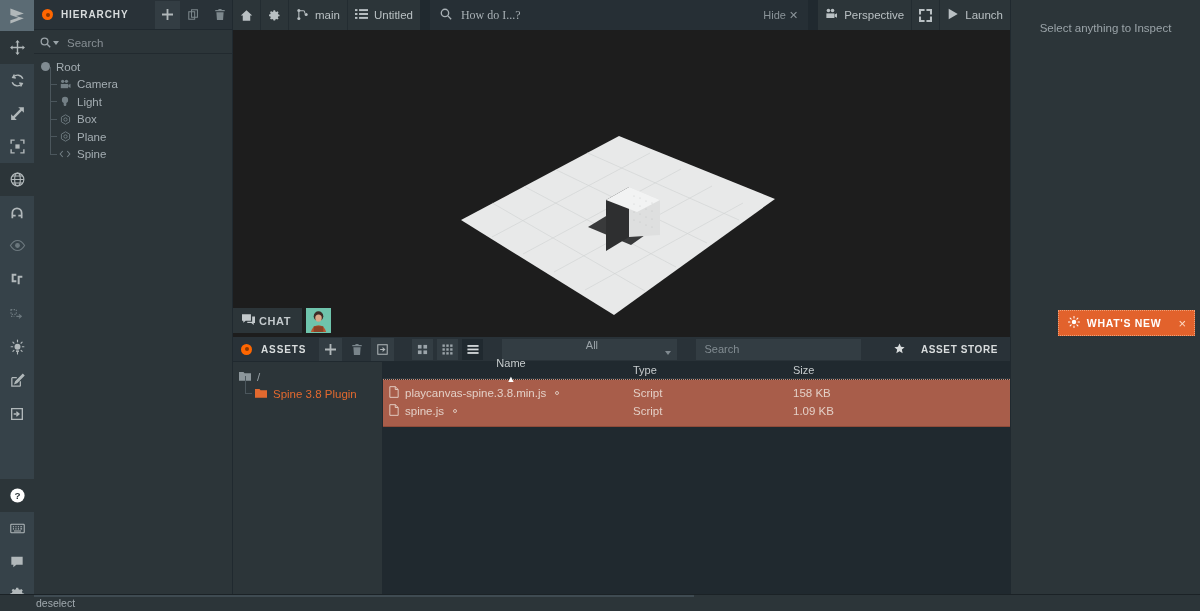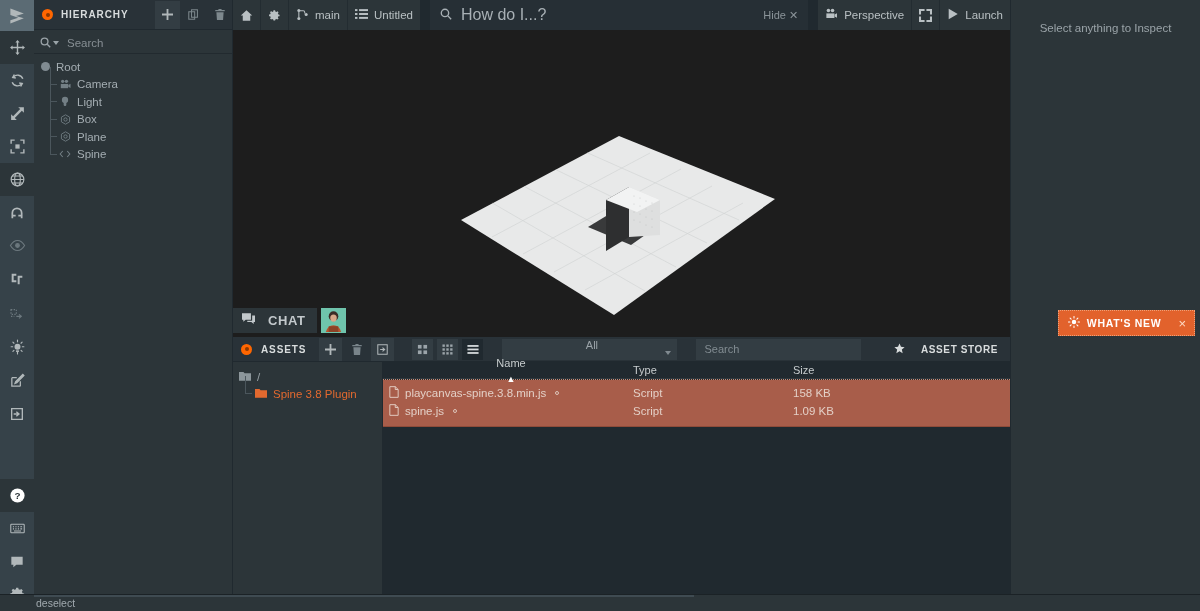--- a/index.html
+++ b/index.html
@@ -118,21 +118,21 @@
   }
   .tb-btn:last-child { border-right: none; }
   .tb-spacer { width: 10px; }
   .tb-search {
     flex: 1; background: #262f35; display: flex; align-items: center;
     margin: 0 0 0 0; padding: 0 10px; gap: 9px; height: 30px;
     position: relative;
   }
   .tb-search input {
     flex: 1; background: transparent; border: none; outline: none;
-    color: #a8b0b5; font-size: 16px; font-family: Liberation Sans, sans-serif;
+    color: #a8b0b5; font-size: 12px; font-family: Liberation Serif, serif;
   }
   .tb-search input::placeholder { color: #a8b0b5; }
   .hide-lbl {
     color: #8b9499; font-size: 11px; display: flex; align-items: center;
     gap: 3px; cursor: pointer;
   }
   .tb-right { display: flex; align-items: stretch; margin-left: 10px; }
 
   
   .viewport {
@@ -140,22 +140,22 @@
     background: #1d1d1d; overflow: hidden;
   }
   .viewport svg { display: block; }
 
   .chatbar {
     position: absolute; left: 233px; top: 308px;
     display: flex; align-items: center; gap: 4px; z-index: 5;
   }
   .chat-btn {
     background: #2c3539; height: 25px; display: flex; align-items: center;
-    padding: 0 11px 0 9px; gap: 13px; color: #c3c9cc;
-    font-size: 13px; font-weight: bold; letter-spacing: .6px; cursor: pointer;
+    padding: 0 11px 0 9px; gap: 4px; color: #c3c9cc;
+    font-size: 11px; font-weight: bold; letter-spacing: .6px; cursor: pointer;
   }
   .avatar {
     width: 25px; height: 25px; border: 1px solid #6fc4ac;
     overflow: hidden; cursor: pointer; position: relative; background: #6fc4ac;
   }
 
   .whats-new {
     position: absolute; right: 5px; top: 310px; height: 26px;
     background: #e2622c; display: flex; align-items: center;
     padding: 0 8px 0 9px; gap: 7px; cursor: pointer; z-index: 5;

